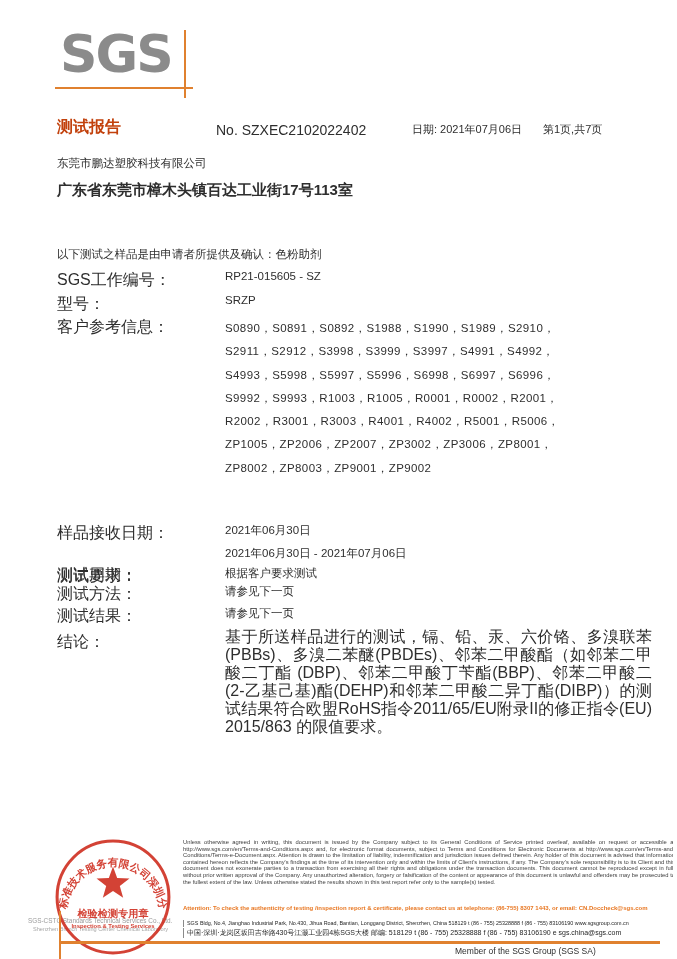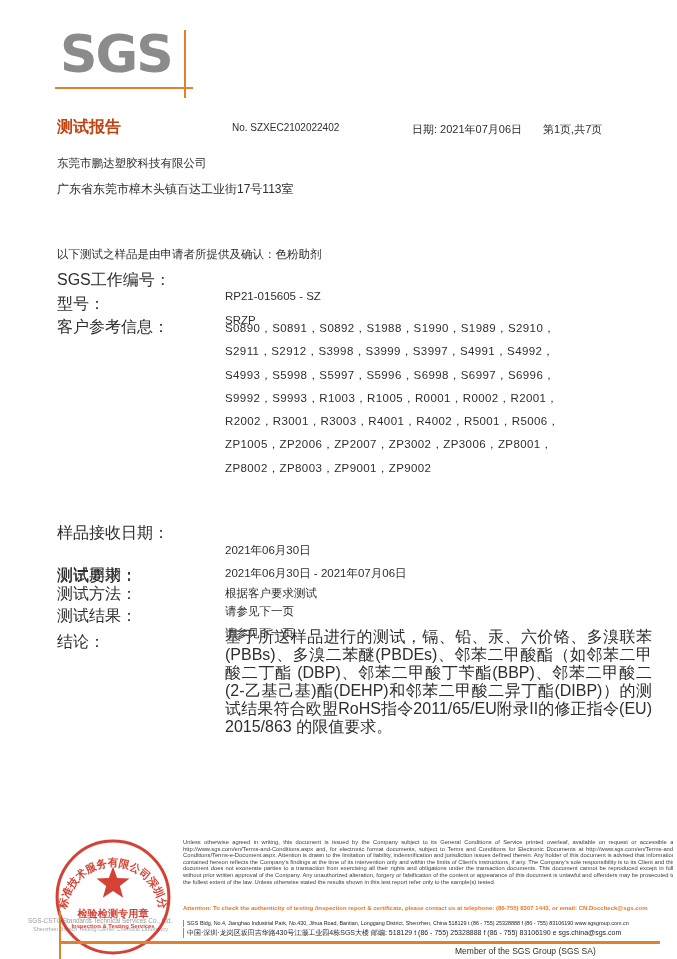--- a/index.html
+++ b/index.html
@@ -14,31 +14,31 @@
   .logo-text {
     left:60px; top:28px; font-size:52px; font-weight:bold; color:#8b8b8b;
     letter-spacing:-2px; font-family:"DejaVu Sans","Liberation Sans",sans-serif;
     line-height:1;
   }
   .hline-top { left:55px; top:87px; width:138px; height:2px; background:#e0812f; }
   .vline-top { left:184px; top:30px; width:2px; height:68px; background:#e0812f; }
 
   
   .doc-title { left:57px; top:117px; font-size:16px; font-weight:bold; color:#c2410c; }
-  .report-no { left:232px; top:122px; font-size:10px; }
+  .report-no { left:216px; top:122px; font-size:14px; }
   .report-date { left:412px; top:122px; font-size:11px; }
   .page-info { left:543px; top:122px; font-size:11px; }
 
   .applicant-name { left:57px; top:156px; font-size:11.5px; }
-  .applicant-address { left:57px; top:181px; font-size:12px; }
+  .applicant-address { left:57px; top:181px; font-size:15px;font-weight:bold; }
 
   .sample-statement { left:57px; top:247px; font-size:11.5px; }
 
   .flabel { left:57px; font-size:16px; }
-  .fvalue { left:225px; font-size:11.5px;margin-top:20px; }
+  .fvalue { left:225px; font-size:11.5px; }
   .codes { left:225px; top:317px; font-size:11.5px; line-height:23.3px; letter-spacing:0.4px; }
   .conclusion-text {
     left:225px; top:628px; width:427px; font-size:16px; line-height:18px;
     text-align:justify;
   }
 
   
   .disclaimer {
     left:183px; top:839px; width:492px; font-size:5.8px; line-height:6.6px;
     color:#3d3d3d; text-align:justify;

